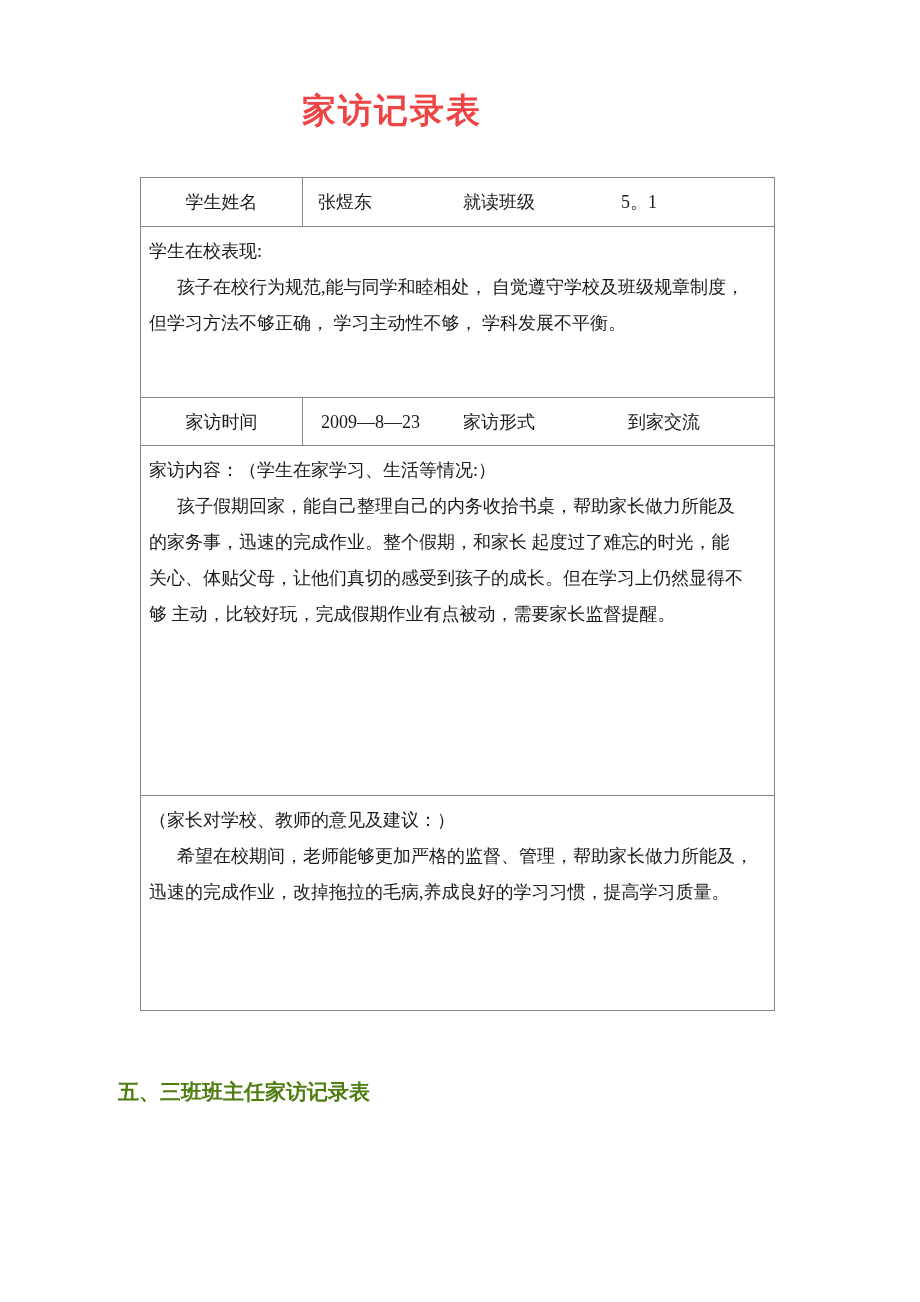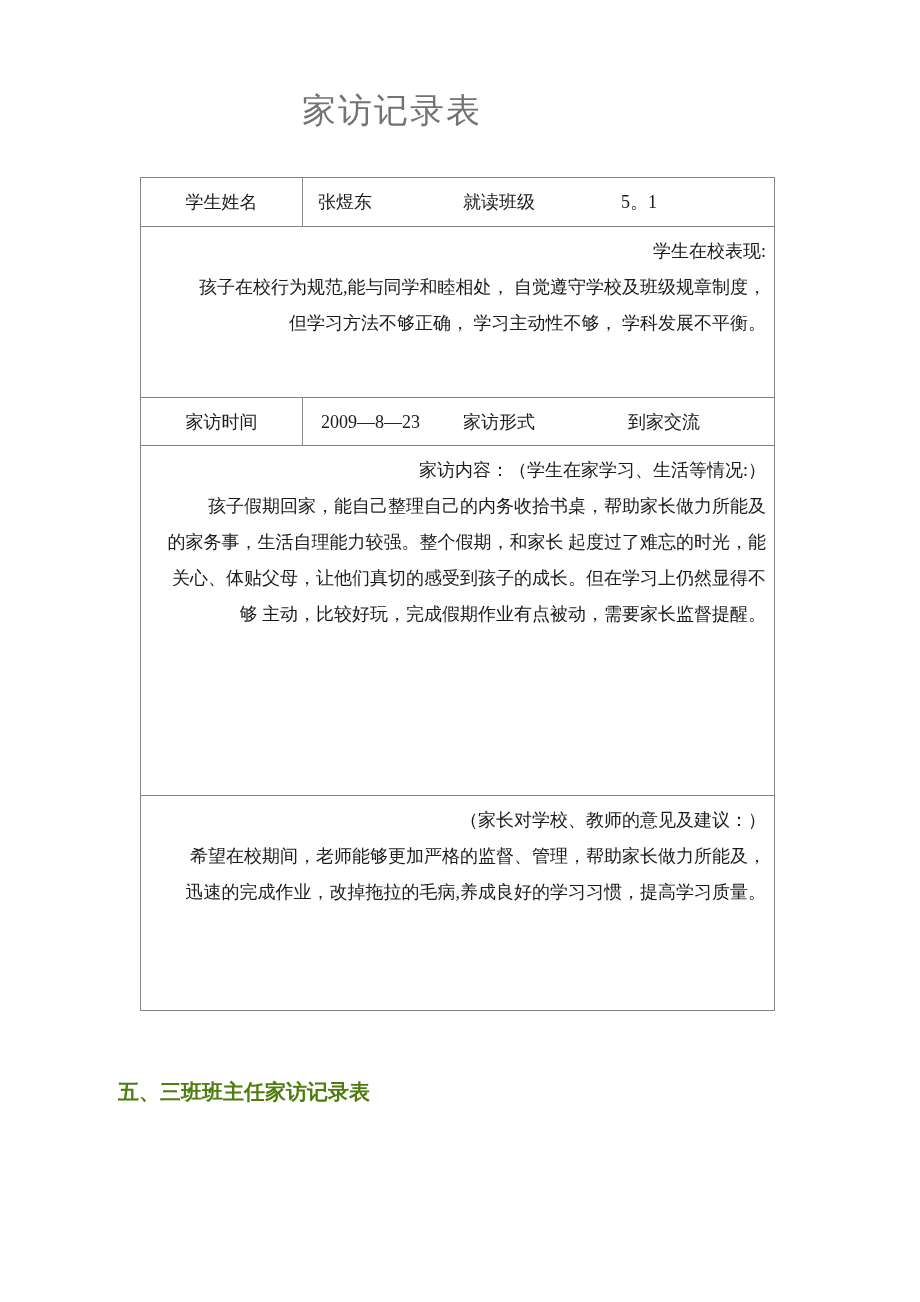--- a/index.html
+++ b/index.html
@@ -12,33 +12,33 @@
     color: #1a1a1a;
     overflow: hidden;
   }
   .doc-title {
     position: absolute;
     top: 88px;
     left: 0;
     width: 784px;
     text-align: center;
     font-size: 34px;
-    font-weight: normal;
+    font-weight: bold;
     letter-spacing: 2px;
-    color: #737373;
+    color: #ef4444;
   }
   .visit-table {
     position: absolute;
     left: 140px;
     top: 177px;
     width: 635px;
     border: 1px solid #848484;
     background: #ffffff;
   }
-  .trow { border-bottom: 1px solid #848484; position: relative; text-align: right; }
+  .trow { border-bottom: 1px solid #848484; position: relative; }
   .trow:last-child { border-bottom: none; }
   .row-split { display: flex; }
   .label-cell {
     width: 162px;
     border-right: 1px solid #8a8a8a;
     display: flex;
     align-items: center;
     justify-content: center;
     font-size: 18px;
   }
@@ -116,21 +116,21 @@
       <span class="vspan pos-d">2009—8—23</span>
       <span class="vspan pos-e">家访形式</span>
       <span class="vspan pos-f">到家交流</span>
     </div>
   </div>
 
   <div class="trow row-content">
     <div class="section-heading">家访内容：（学生在家学习、生活等情况:）</div>
     <div class="para">
         <div class="line first-line">孩子假期回家，能自己整理自己的内务收拾书桌，帮助家长做力所能及</div>
-        <div class="line">的家务事，生活自理能力较强。整个假期，和家长 起度过了难忘的时光，能</div>
+        <div class="line">的家务事，迅速的完成作业。整个假期，和家长 起度过了难忘的时光，能</div>
         <div class="line">关心、体贴父母，让他们真切的感受到孩子的成长。但在学习上仍然显得不</div>
         <div class="line">够 主动，比较好玩，完成假期作业有点被动，需要家长监督提醒。</div>
       </div>
   </div>
 
   <div class="trow row-feedback">
     <div class="section-heading">（家长对学校、教师的意见及建议：）</div>
     <div class="para">
         <div class="line first-line">希望在校期间，老师能够更加严格的监督、管理，帮助家长做力所能及，</div>
         <div class="line">迅速的完成作业，改掉拖拉的毛病,养成良好的学习习惯，提高学习质量。</div>

